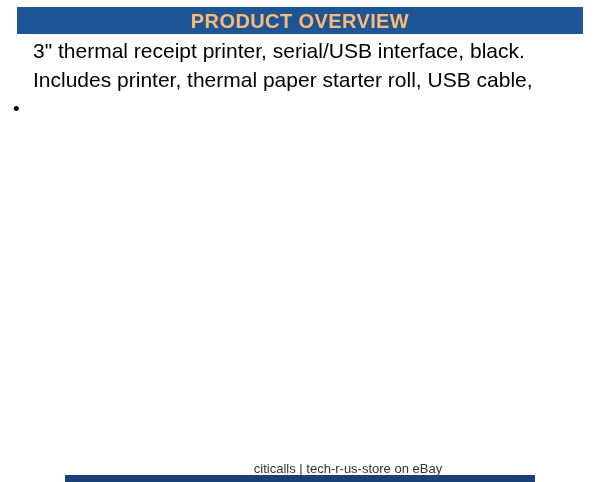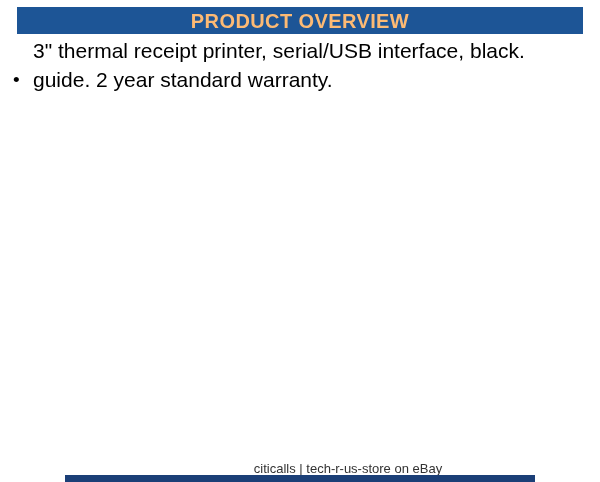--- a/index.html
+++ b/index.html
@@ -81,23 +81,23 @@
 <body>
 
 <div class="page">
 
   <div class="header-bar" style="background-color: rgb(29, 85, 150); color: #fdba74;">
     <span class="header-title">PRODUCT OVERVIEW</span>
   </div>
 
   <div class="description">
     <div class="desc-line">3" thermal receipt printer, serial/USB interface, black.</div>
+    <div class="desc-line">Includes printer, thermal paper starter roll, USB cable,</div>
     <div class="desc-line last">
       <span class="bullet">•</span>
-      <span>guide. 2 year standard warranty.</span>
     </div>
   </div>
 
   <div class="seller-credit">citicalls | tech-r-us-store on eBay</div>
 
   <div class="bottom-bar" style="background-color: rgb(27, 63, 119);"></div>
 
 </div>
 
 </body></html>

